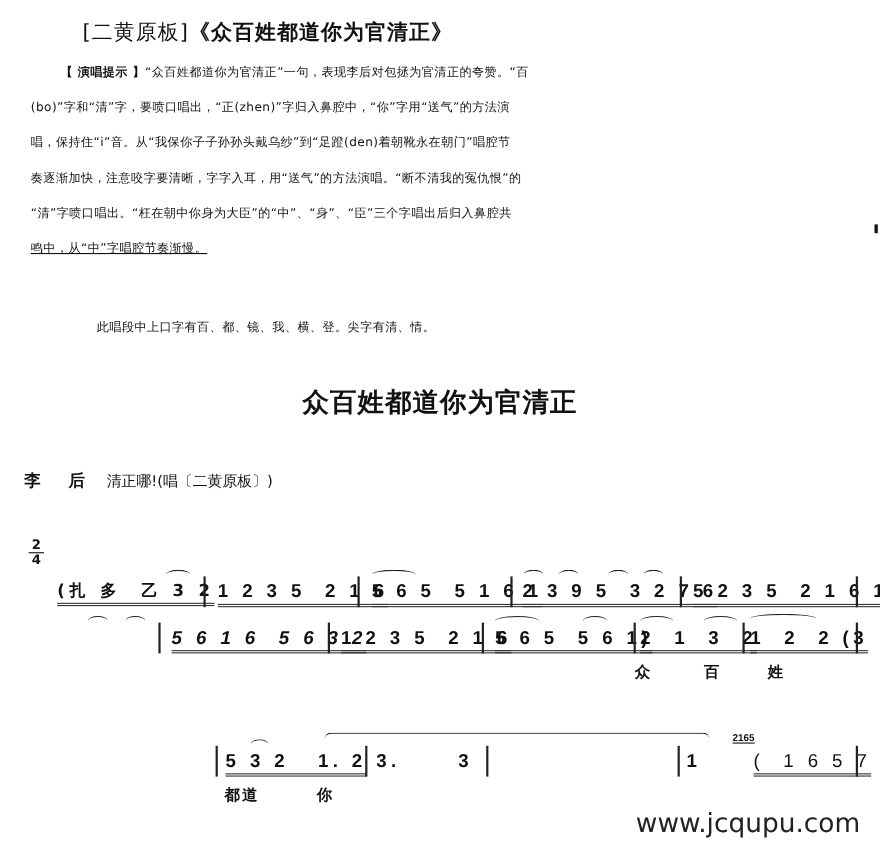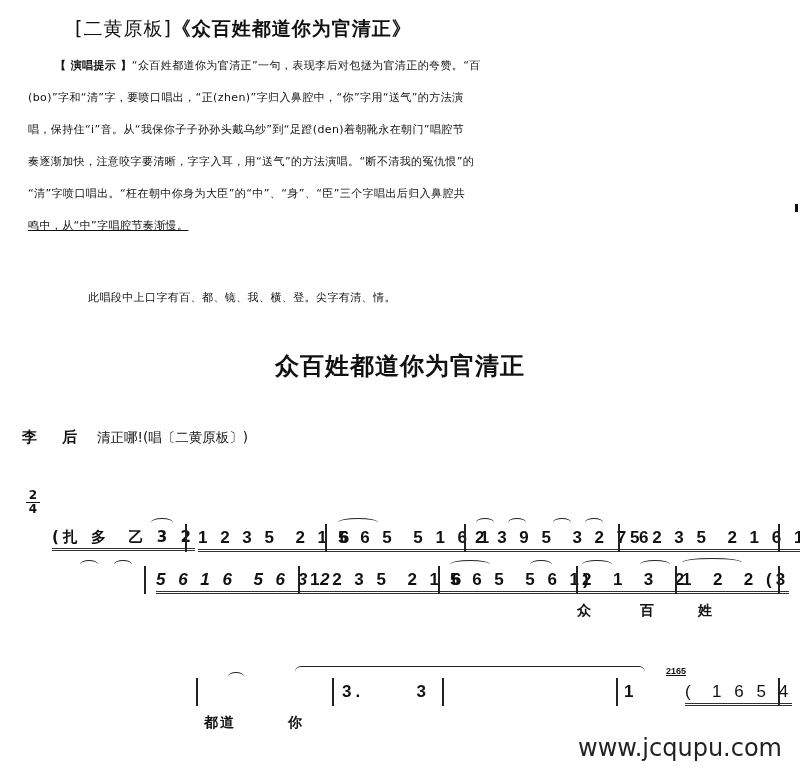--- a/index.html
+++ b/index.html
@@ -91,27 +91,28 @@
   <span class="m" style="left:662px;">1  2  2 (3</span>
   <div class="slur" style="left:662px; top:-12px; width:60px;"></div>
   <div class="bar" style="left:758px;"></div>
   <span class="lyric" style="left:557px; top:32px;">众</span>
   <span class="lyric" style="left:620px; top:32px;">百</span>
   <span class="lyric" style="left:678px; top:32px;">姓</span>
 </div>
 
 <div class="abs staff-row" style="top:682px;">
   <div class="bar" style="left:176px;"></div>
+  <span class="m" style="left:185px;">5 3 2   1. 2</span>
   <div class="slur" style="left:208px; top:-10px; width:16px;"></div>
   <div class="slur" style="left:275px; top:-16px; width:350px; height:10px; border-radius:6px 6px 0 0;"></div>
   <div class="bar" style="left:312px;"></div>
   <span class="m plain" style="left:322px;">3.      3</span>
   <div class="bar" style="left:422px;"></div>
   <div class="bar" style="left:596px;"></div>
   <span class="m plain" style="left:604px;">1</span>
   <span class="abs" style="left:646px; top:-16px; font-size:9px; font-weight:bold; text-decoration:underline;">2165</span>
-  <span class="m" style="left:665px; font-weight:normal;">(  1 6 5 4</span>
+  <span class="m" style="left:665px; font-weight:normal;">(  1 6 5 7</span>
   <div class="bar" style="left:758px;"></div>
   <span class="lyric" style="left:184px; top:32px;">都道</span>
   <span class="lyric" style="left:268px; top:32px;">你</span>
 </div>
 
 <div class="abs watermark">www.jcqupu.com</div>
 
 </body></html>

